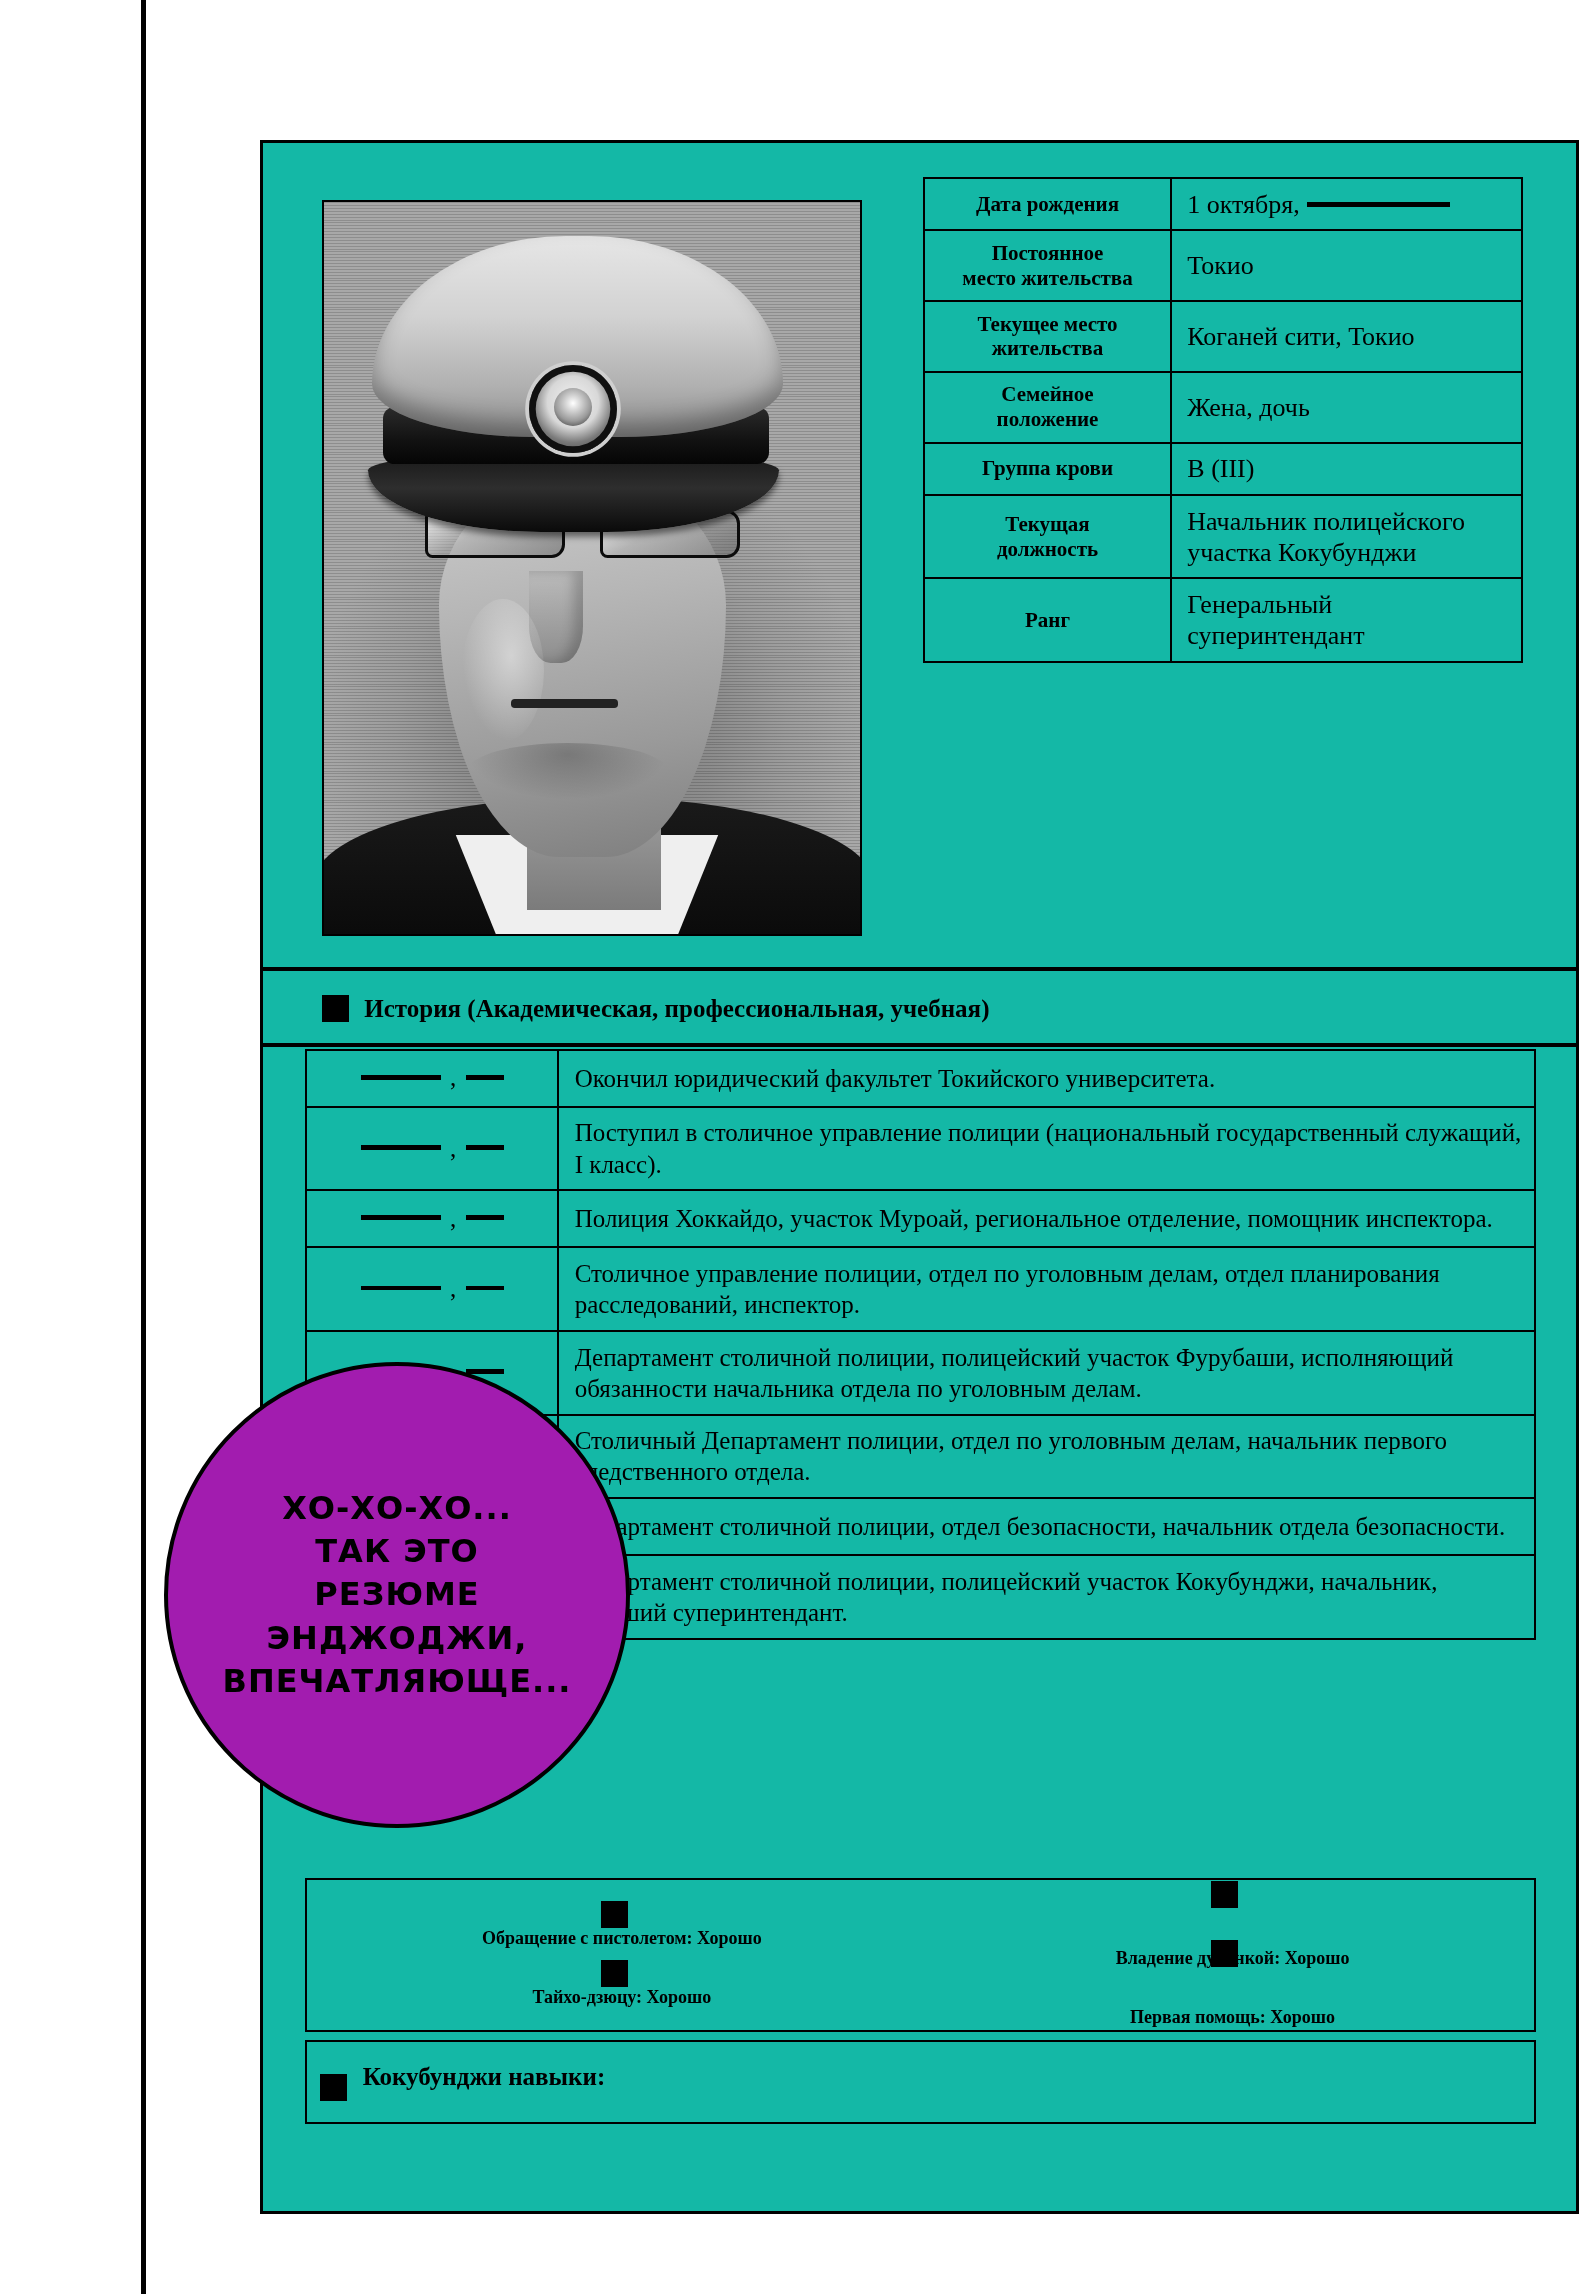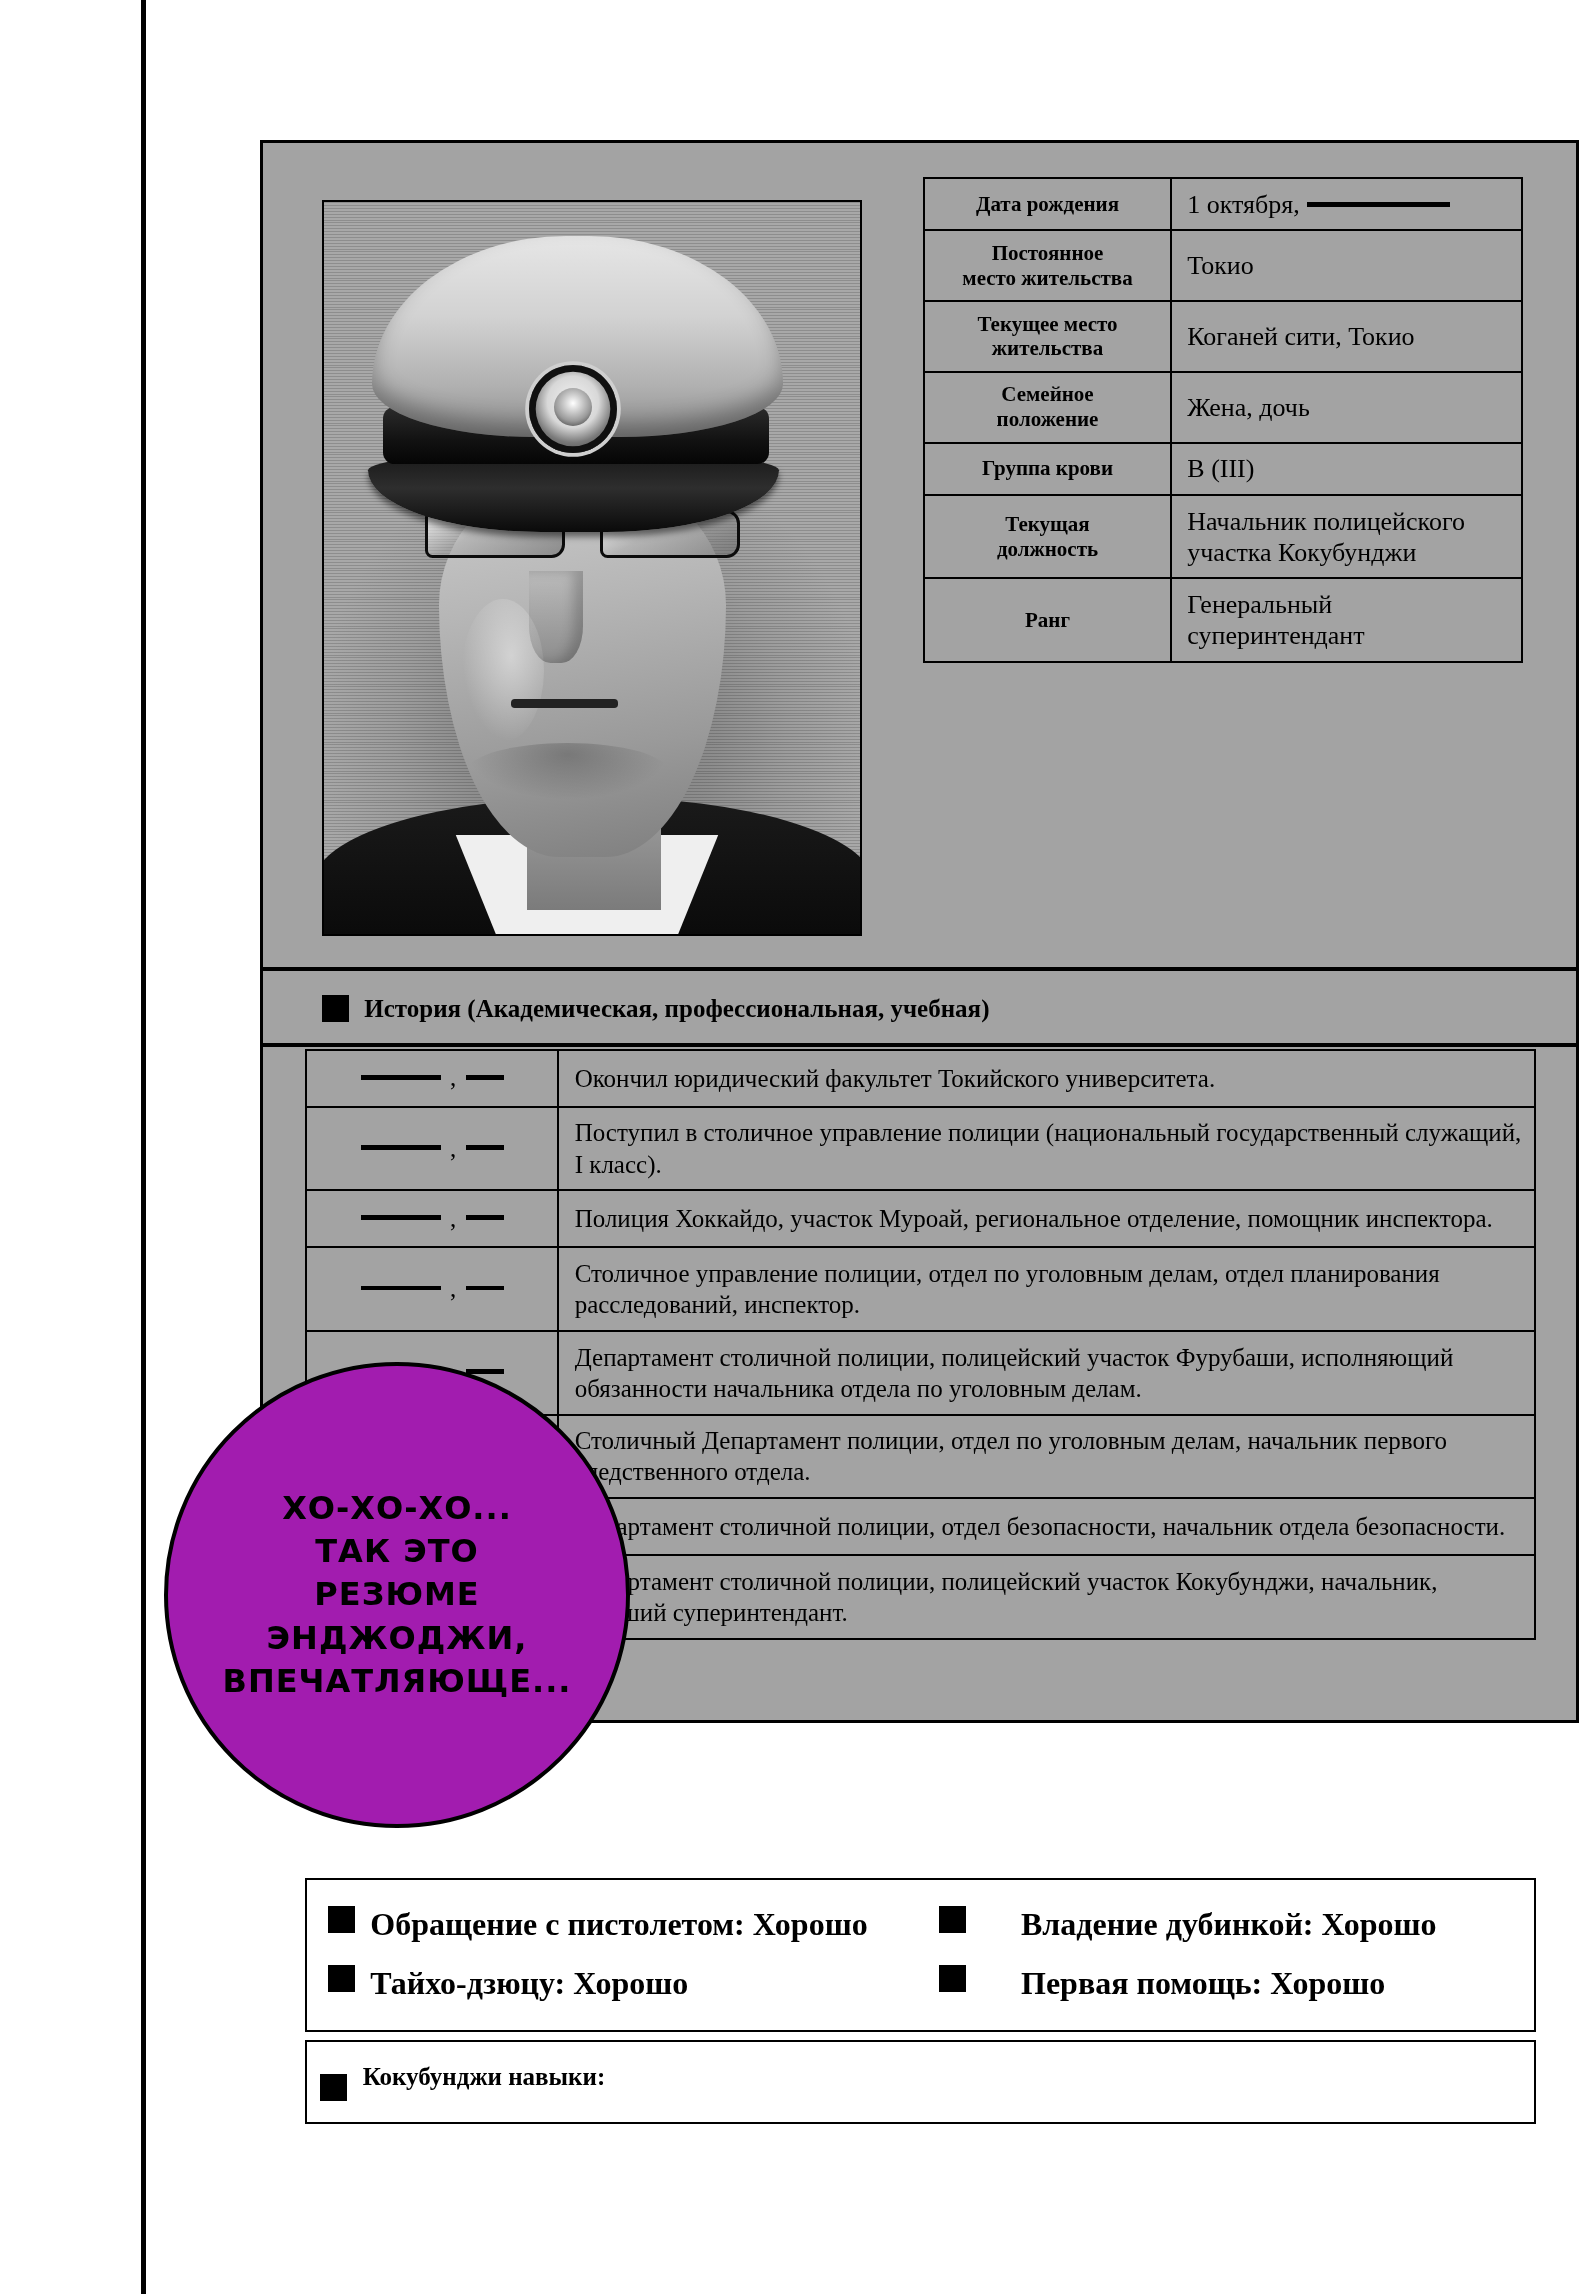--- a/index.html
+++ b/index.html
@@ -25,24 +25,24 @@
     height: 2294px;
     background: #000000;
   }
 
   
   .doc-frame {
     position: absolute;
     left: 260px;
     top: 140px;
     width: 1319px;
-    height: 1583px;
+    height: 2074px;
     border: 3.8px solid #000000;
     box-sizing: border-box;
-    background: #a3a3a3;
+    background: #14b8a6;
   }
 
   
   .top-section {
     position: absolute;
     left: 0;
     top: 0;
     width: 100%;
     height: 822px;
   }
@@ -341,22 +341,24 @@
     box-sizing: border-box;
     padding: 15.3px 7.6px 17px 7.6px;
   }
   .skill-row {
     display: flex;
     align-items: center;
     height: 59px;
   }
   .skill-cell {
     display: flex;
+    align-items: center;
     font-weight: bold;
-    font-size: 32px;
+    font-size: 18px;
+    flex-direction: column;
   }
   .skill-cell.c1 { width: 593px; padding-left: 13.4px; }
   .skill-cell.c2 { width: 593px; padding-left: 23px; gap: 40px; }
 
   
   .special {
     position: absolute;
     left: 42px;
     top: 1897px;
     width: 1231px;

